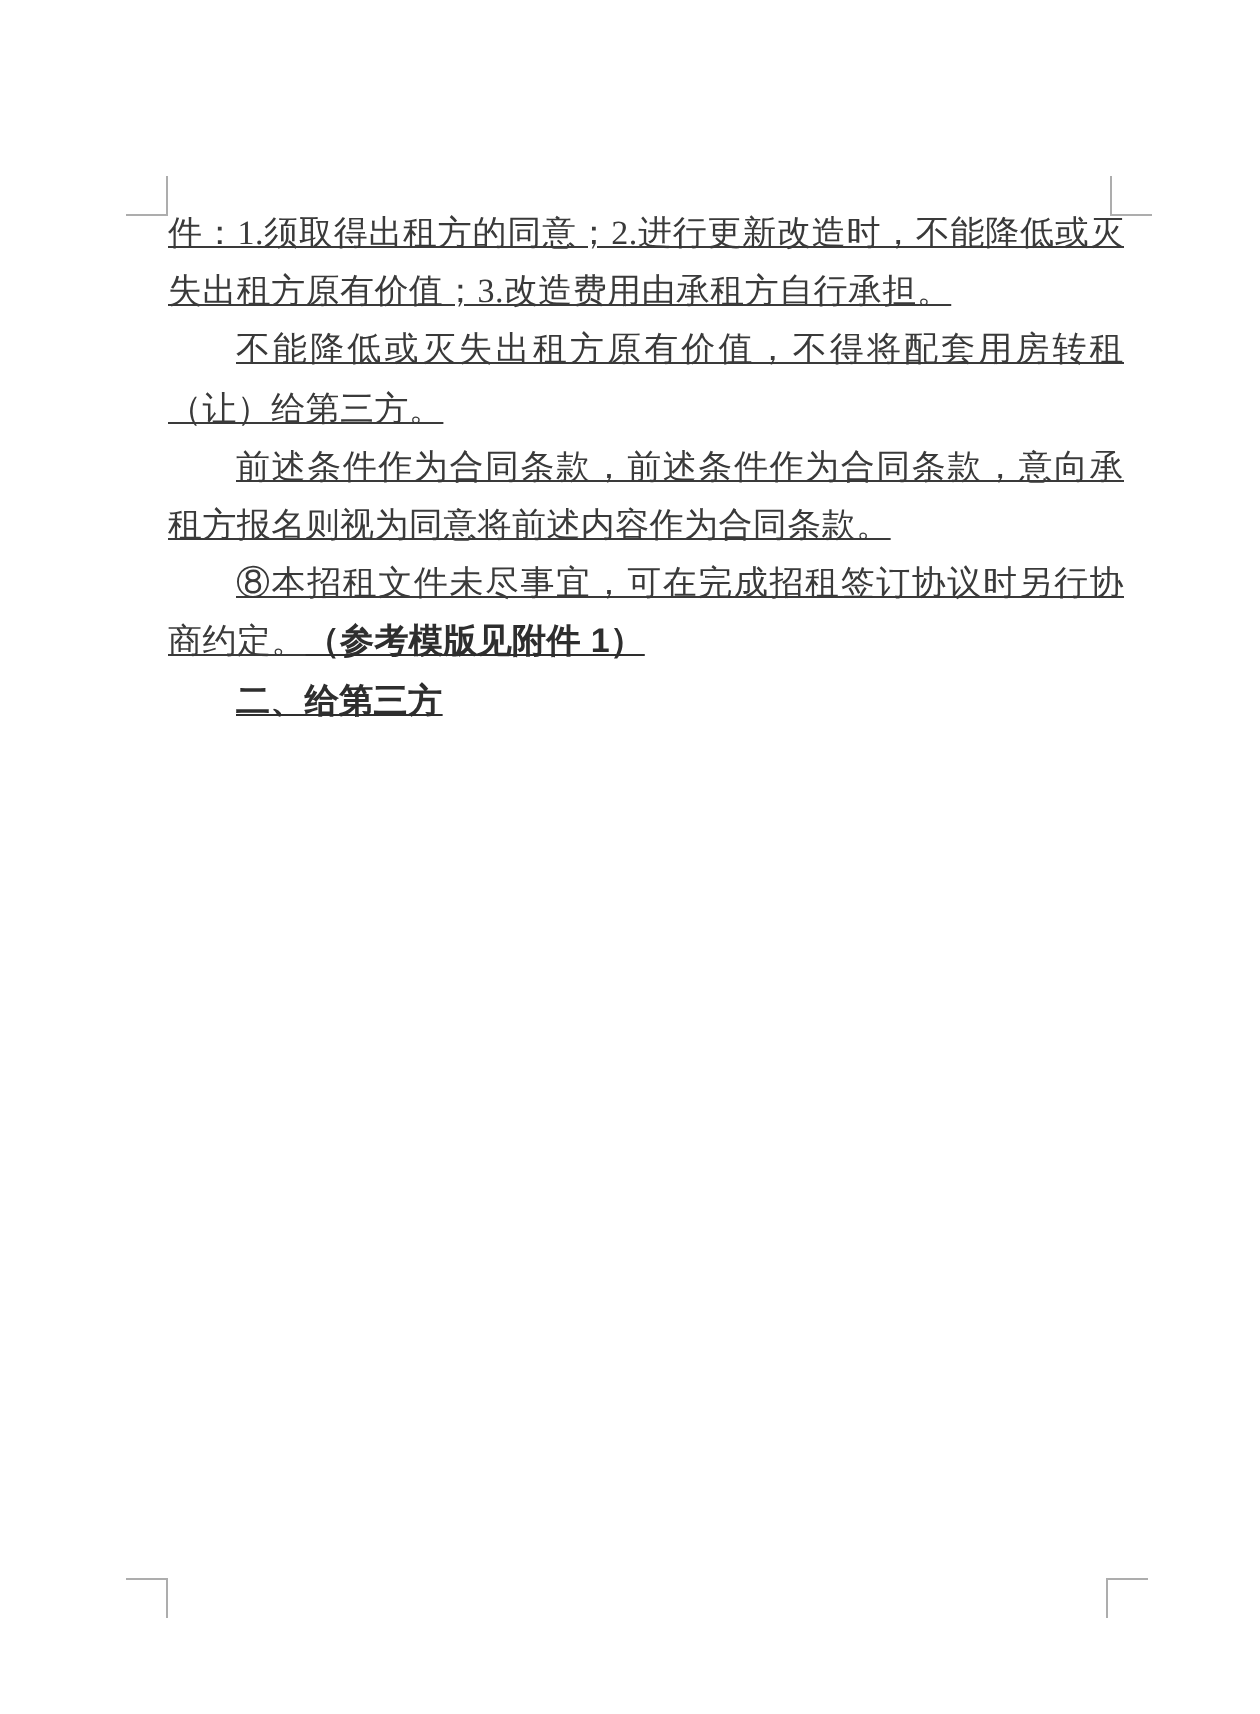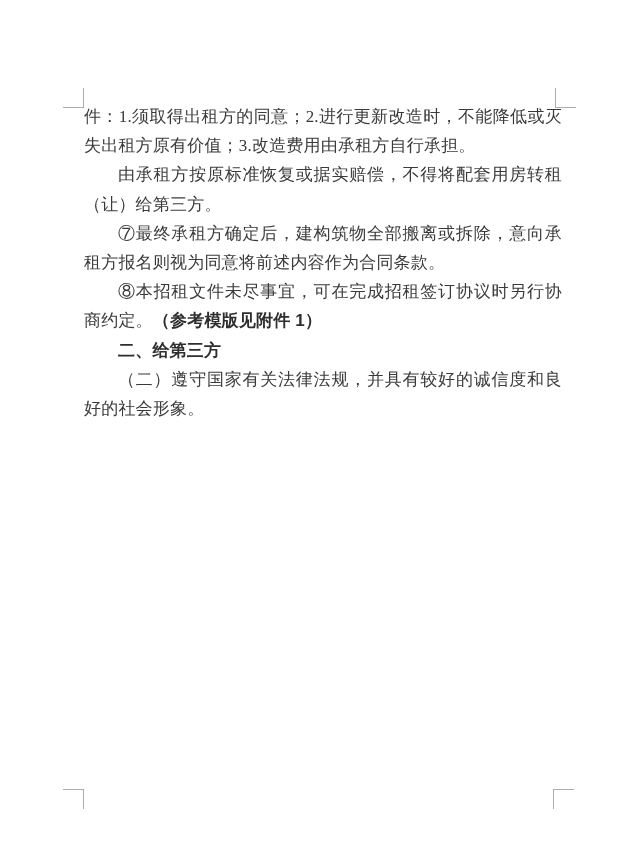--- a/index.html
+++ b/index.html
@@ -1,21 +1,21 @@
 <!DOCTYPE html>
 <html lang="zh" style="--page-bg: #ffffff; --text-color: #3a3a3a; --bold-color: #2e2e2e; --mark-color: #adadad;"><head>
 <meta charset="utf-8">
 <style>
   :root {
     --page-bg: #ffffff;
     --text-color: #3a3a3a;
     --bold-color: #2e2e2e;
     --mark-color: #adadad;
   }
-  * { margin: 0; padding: 0; box-sizing: border-box; }
+  * { margin: 0; padding: 0; box-sizing: border-box; text-decoration: underline; }
   html, body {
     width: 630px; height: 857px;
     background: var(--page-bg);
     overflow: hidden;
     font-family: "Liberation Serif", "DejaVu Serif", serif;
   }
   .page {
     position: relative;
     width: 630px; height: 857px;
     background: var(--page-bg);
@@ -64,25 +64,24 @@
 
   <div class="crop-mark tl"></div>
   <div class="crop-mark tr"></div>
   <div class="crop-mark bl"></div>
   <div class="crop-mark br"></div>
 
   <div class="text-body">
     <p>件：1.须取得出租方的同意；2.进行更新改造时，不能降低或灭失出租方原有价值；3.改造费用由承租方自行承担。</p>
 
 
-    <p class="indent">由承租方按原标准恢复或据实赔偿，不得将配套用房转租（让）给第三方。</p>
+    <p class="indent">不能降低或灭失出租方原有价值，不得将配套用房转租（让）给第三方。</p>
 
-    <p class="indent">⑦最终承租方确定后，建构筑物全部搬离或拆除，意向承租方报名则视为同意将前述内容作为合同条款。</p>
+    <p class="indent">前述条件作为合同条款，前述条件作为合同条款，意向承租方报名则视为同意将前述内容作为合同条款。</p>
 
     <p class="indent"><span>⑧本招租文件未尽事宜，可在完成招租签订协议时另行协商约定。</span><span class="bold-sans">（参考模版见附件 1）</span></p>
 
     <h2 class="heading">二、给第三方</h2>
 
 
-    <p class="indent">（二）遵守国家有关法律法规，并具有较好的诚信度和良好的社会形象。</p>
   </div>
 
 </div>
 
 </body></html>

